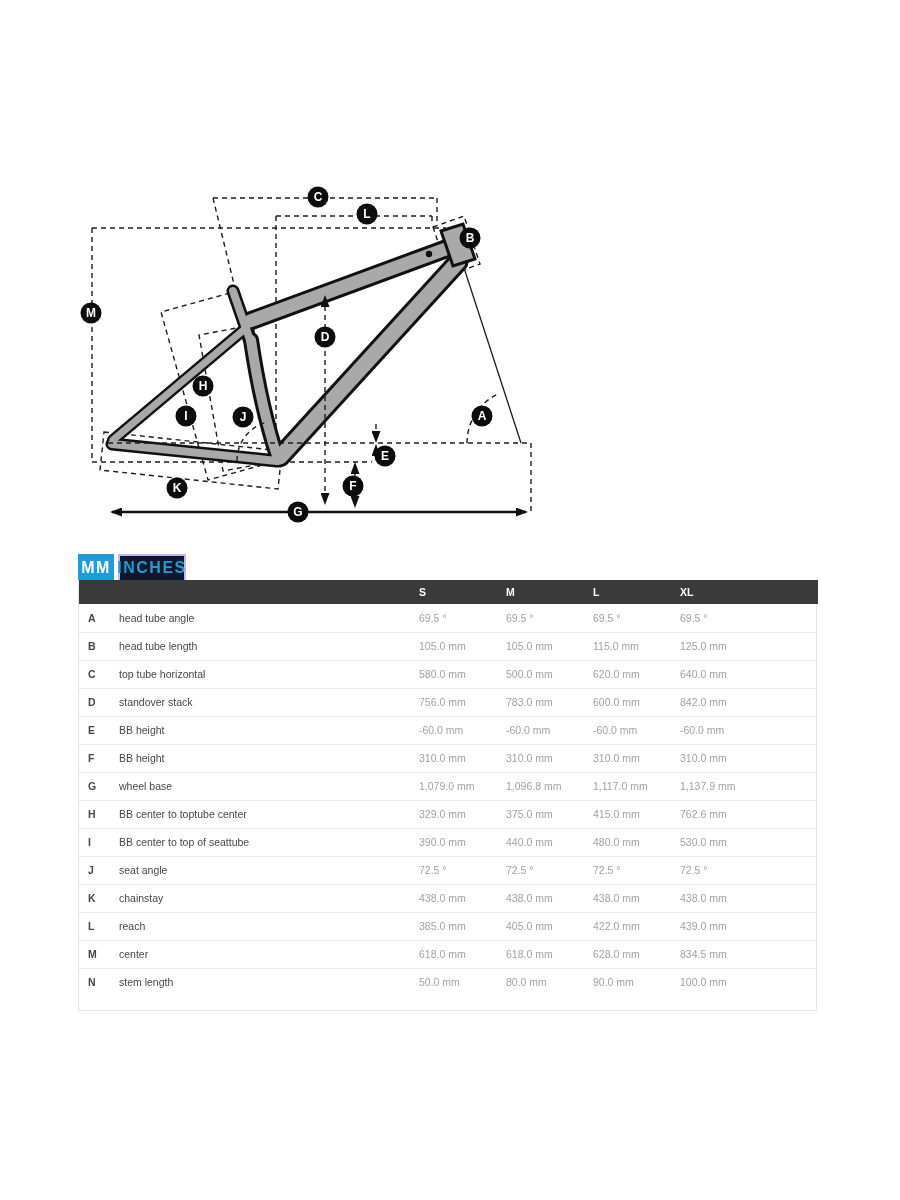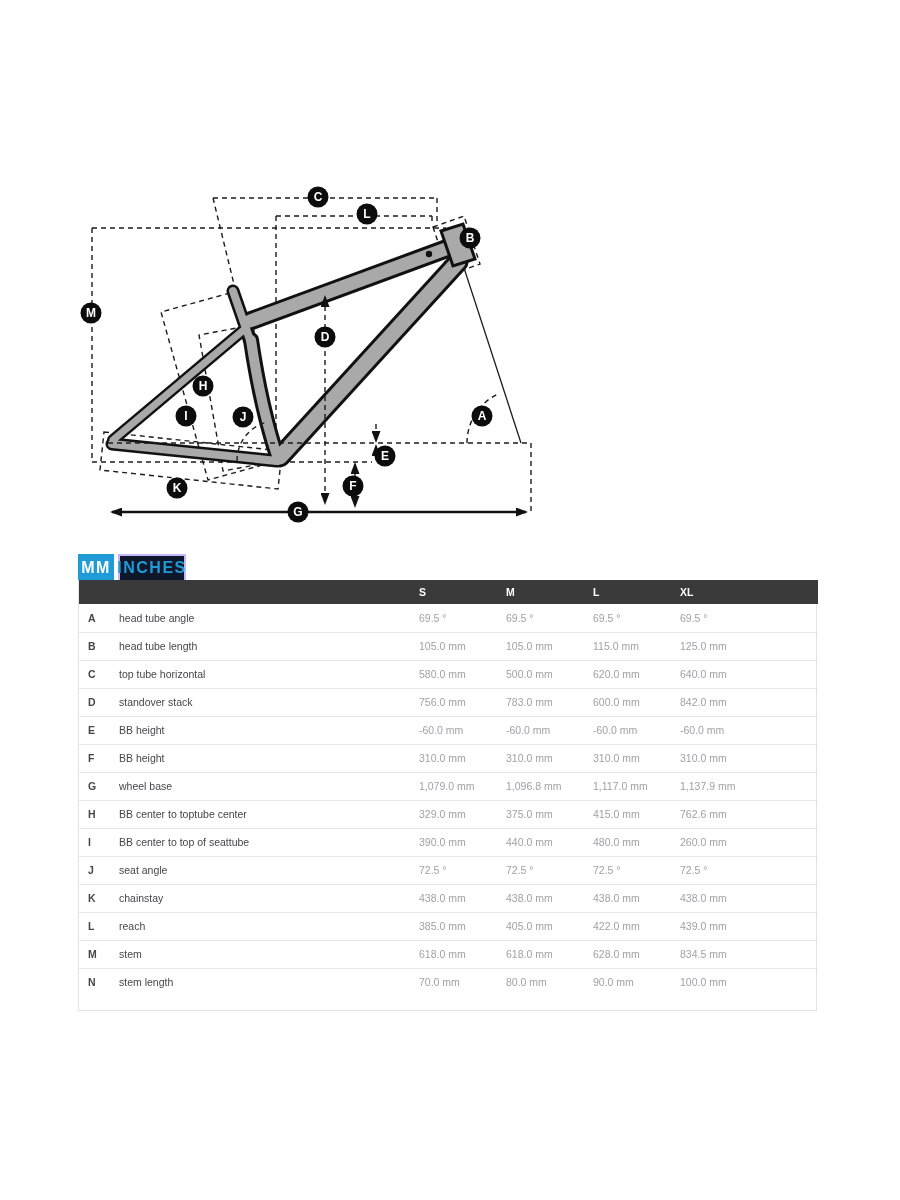--- a/index.html
+++ b/index.html
@@ -271,21 +271,21 @@
             <td class="cell-value">375.0 mm</td>
             <td class="cell-value">415.0 mm</td>
             <td class="cell-value">762.6 mm</td>
           </tr>
           <tr>
             <td class="cell-letter">I</td>
             <td class="cell-name">BB center to top of seattube</td>
             <td class="cell-value">390.0 mm</td>
             <td class="cell-value">440.0 mm</td>
             <td class="cell-value">480.0 mm</td>
-            <td class="cell-value">260.0 mm</td>
+            <td class="cell-value">530.0 mm</td>
           </tr>
           <tr>
             <td class="cell-letter">J</td>
             <td class="cell-name">seat angle</td>
             <td class="cell-value">72.5 °</td>
             <td class="cell-value">72.5 °</td>
             <td class="cell-value">72.5 °</td>
             <td class="cell-value">72.5 °</td>
           </tr>
           <tr>
@@ -299,30 +299,30 @@
           <tr>
             <td class="cell-letter">L</td>
             <td class="cell-name">reach</td>
             <td class="cell-value">385.0 mm</td>
             <td class="cell-value">405.0 mm</td>
             <td class="cell-value">422.0 mm</td>
             <td class="cell-value">439.0 mm</td>
           </tr>
           <tr>
             <td class="cell-letter">M</td>
-            <td class="cell-name">stem</td>
+            <td class="cell-name">center</td>
             <td class="cell-value">618.0 mm</td>
             <td class="cell-value">618.0 mm</td>
             <td class="cell-value">628.0 mm</td>
             <td class="cell-value">834.5 mm</td>
           </tr>
           <tr>
             <td class="cell-letter">N</td>
             <td class="cell-name">stem length</td>
-            <td class="cell-value">70.0 mm</td>
+            <td class="cell-value">50.0 mm</td>
             <td class="cell-value">80.0 mm</td>
             <td class="cell-value">90.0 mm</td>
             <td class="cell-value">100.0 mm</td>
           </tr>
         </tbody>
     </table>
   </div>
 
 </div>
 

